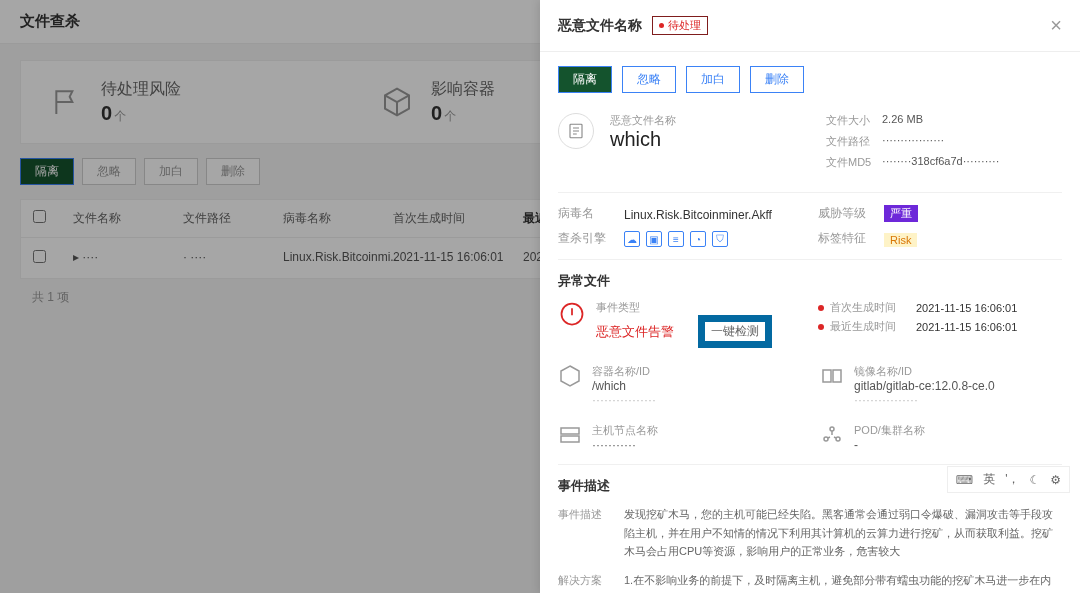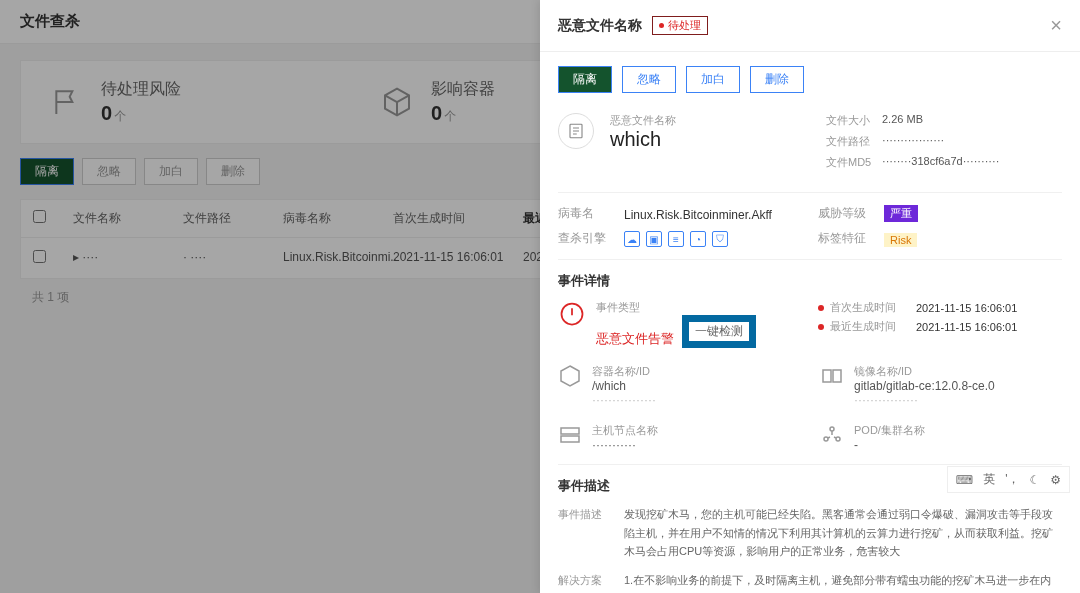--- a/index.html
+++ b/index.html
@@ -47,21 +47,21 @@
 .lbl{color:#999;width:56px}
 .engines{display:flex;gap:6px;color:#3b82f6}
 .eng{width:16px;height:16px;border:1px solid #3b82f6;border-radius:2px;display:flex;align-items:center;justify-content:center;font-size:10px}
 .tag-red{background:#6d28d9;color:#fff;padding:1px 6px;font-size:11px}
 .tag-or{background:#fef3c7;color:#d97706;padding:1px 6px;font-size:11px}
 .sec-h{font-size:13px;font-weight:600;margin-bottom:10px}
 .ev-row{display:flex;gap:20px}
 .ev-l{display:flex;gap:10px;flex:0 0 240px}
 .ev-ic{width:28px;height:28px;color:#dc2626}
 .ev-type{font-size:11px;color:#999}
-.ev-name{font-size:13px;color:#dc2626;display:flex;align-items:flex-end;gap:8px}
+.ev-name{font-size:13px;color:#dc2626;display:flex;align-items:center;gap:24px}
 .link-btn{border:7px solid #0369a1;color:#666;padding:1px 6px;font-size:12px}
 .ev-times{flex:1;font-size:11px}
 .ev-t-row{display:flex;align-items:center;gap:6px;margin-bottom:4px}
 .dot{width:6px;height:6px;border-radius:50%}
 .dot.r{background:#dc2626}
 .grid2{display:flex;gap:20px;margin-top:16px}
 .gcell{display:flex;gap:10px;flex:1}
 .gic{width:24px;height:24px;color:#999;flex-shrink:0}
 .gk{font-size:11px;color:#999}
 .gv{font-size:12px;color:#555;word-break:break-all}
@@ -192,21 +192,21 @@
           </div>
           <div class="sec-row">
             <span class="lbl">标签特征</span>
             <span class="tag-or">Risk</span>
           </div>
         </div>
       </div>
     </div>
 
     <div class="sec">
-      <div class="sec-h">事件详情</div>
+      <div class="sec-h">异常文件</div>
       <div class="ev-row">
         <div class="ev-l">
           <svg class="ev-ic" viewBox="0 0 24 24" fill="none" stroke="currentColor" stroke-width="1.5">
               <circle cx="12" cy="12" r="9"></circle>
               <path d="M12 7v6M12 16h.01"></path>
             </svg>
           <div>
             <div class="ev-type">事件类型</div>
             <div class="ev-name">
                 <span>恶意文件告警</span>

